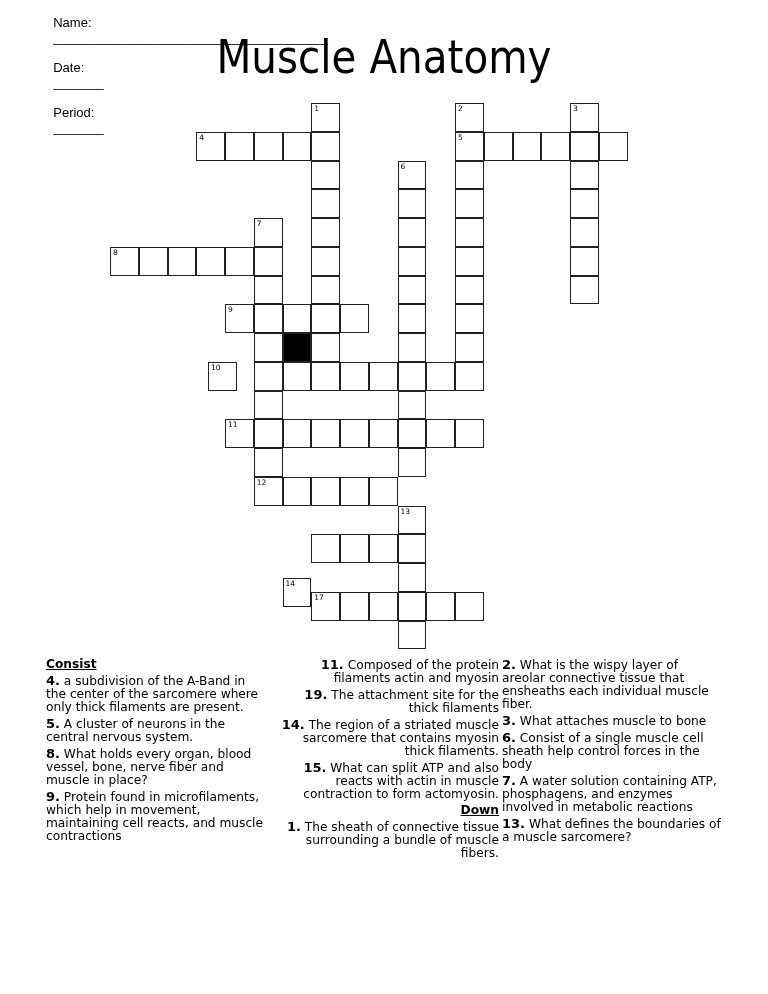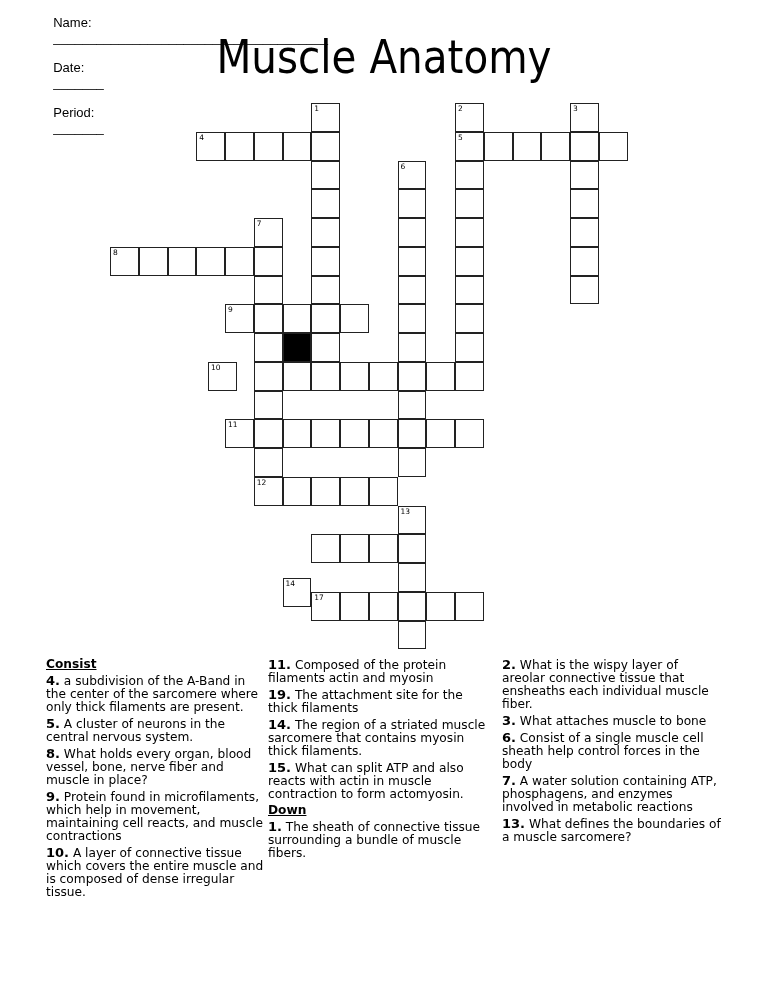--- a/index.html
+++ b/index.html
@@ -158,24 +158,23 @@
     <div class="cell" style="left: 455px; top: 591.75px;"></div>
     <div class="cell black" style="left: 282.5px; top: 333px;"></div>
   </div>
 
 <div class="col" style="left:46px; width:222px;">
   <div class="sec">Consist</div>
   <div class="clue"><b>4.</b> <span>a subdivision of the A-Band in the center of the sarcomere where only thick filaments are present.</span></div>
   <div class="clue"><b>5.</b> <span>A cluster of neurons in the central nervous system.</span></div>
   <div class="clue"><b>8.</b> <span>What holds every organ, blood vessel, bone, nerve fiber and muscle in place?</span></div>
   <div class="clue"><b>9.</b> <span>Protein found in microfilaments, which help in movement, maintaining cell reacts, and muscle contractions</span></div>
-  <div class="clue"><b>10.</b> <span>A layer of connective tissue which covers the entire muscle and is composed of dense irregular tissue.</span></div>
 </div>
 
-<div class="col" style="left:268px; width:224px;">
+<div class="col" style="left:275px; width:224px;text-align:right;">
   <div class="clue"><b>11.</b> <span>Composed of the protein filaments actin and myosin</span></div>
   <div class="clue"><b>19.</b> <span>The attachment site for the thick filaments</span></div>
   <div class="clue"><b>14.</b> <span>The region of a striated muscle sarcomere that contains myosin thick filaments.</span></div>
   <div class="clue"><b>15.</b> <span>What can split ATP and also reacts with actin in muscle contraction to form actomyosin.</span></div>
   <div class="sec">Down</div>
   <div class="clue"><b>1.</b> <span>The sheath of connective tissue surrounding a bundle of muscle fibers.</span></div>
 </div>
 
 <div class="col" style="left:502px; width:222px;">
   <div class="clue"><b>2.</b> <span>What is the wispy layer of areolar connective tissue that ensheaths each individual muscle fiber.</span></div>

